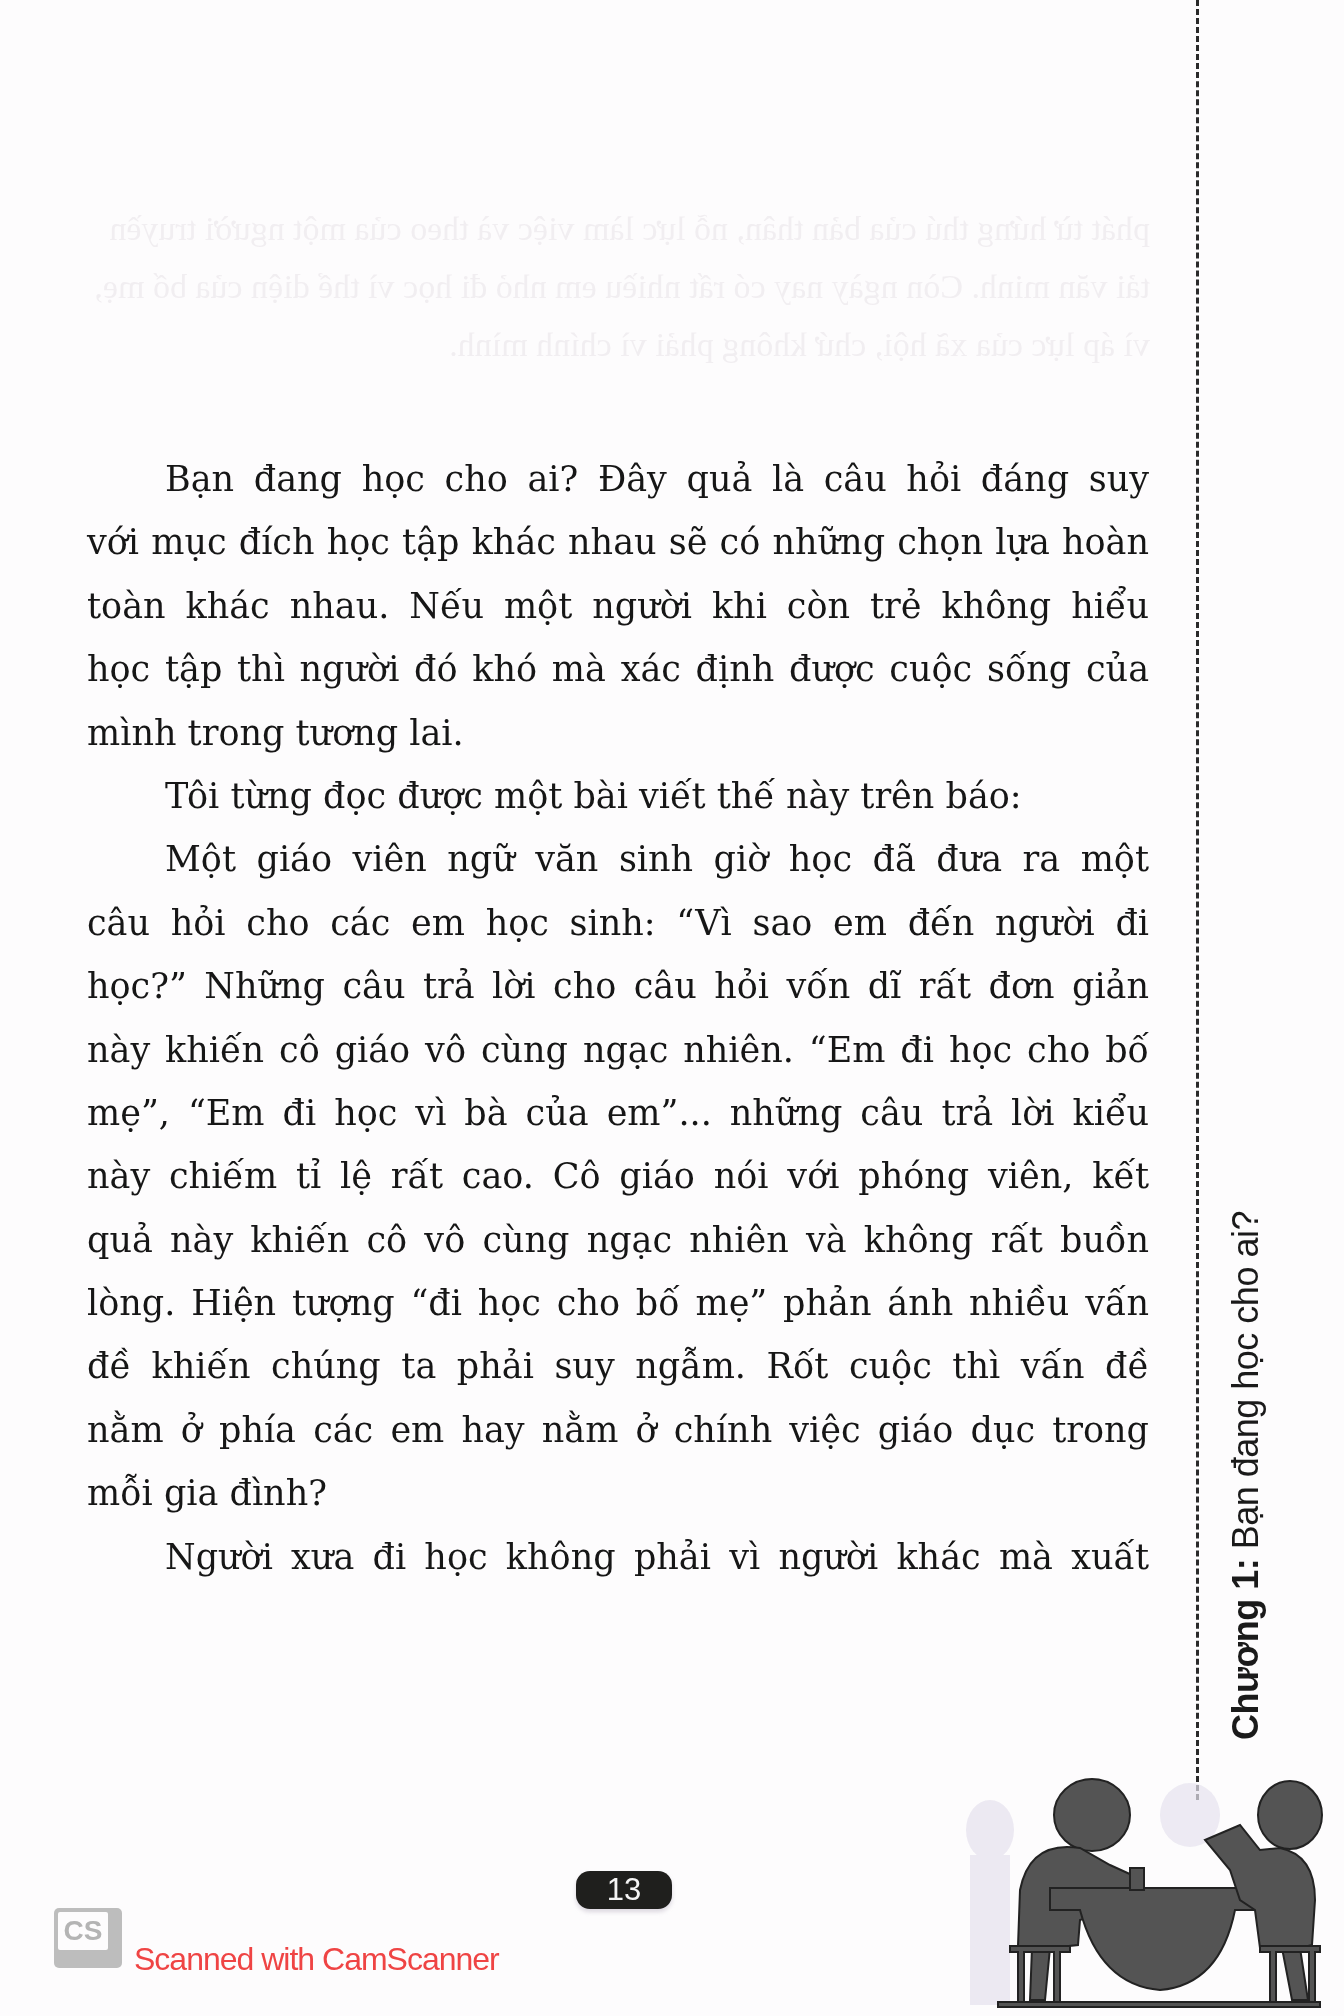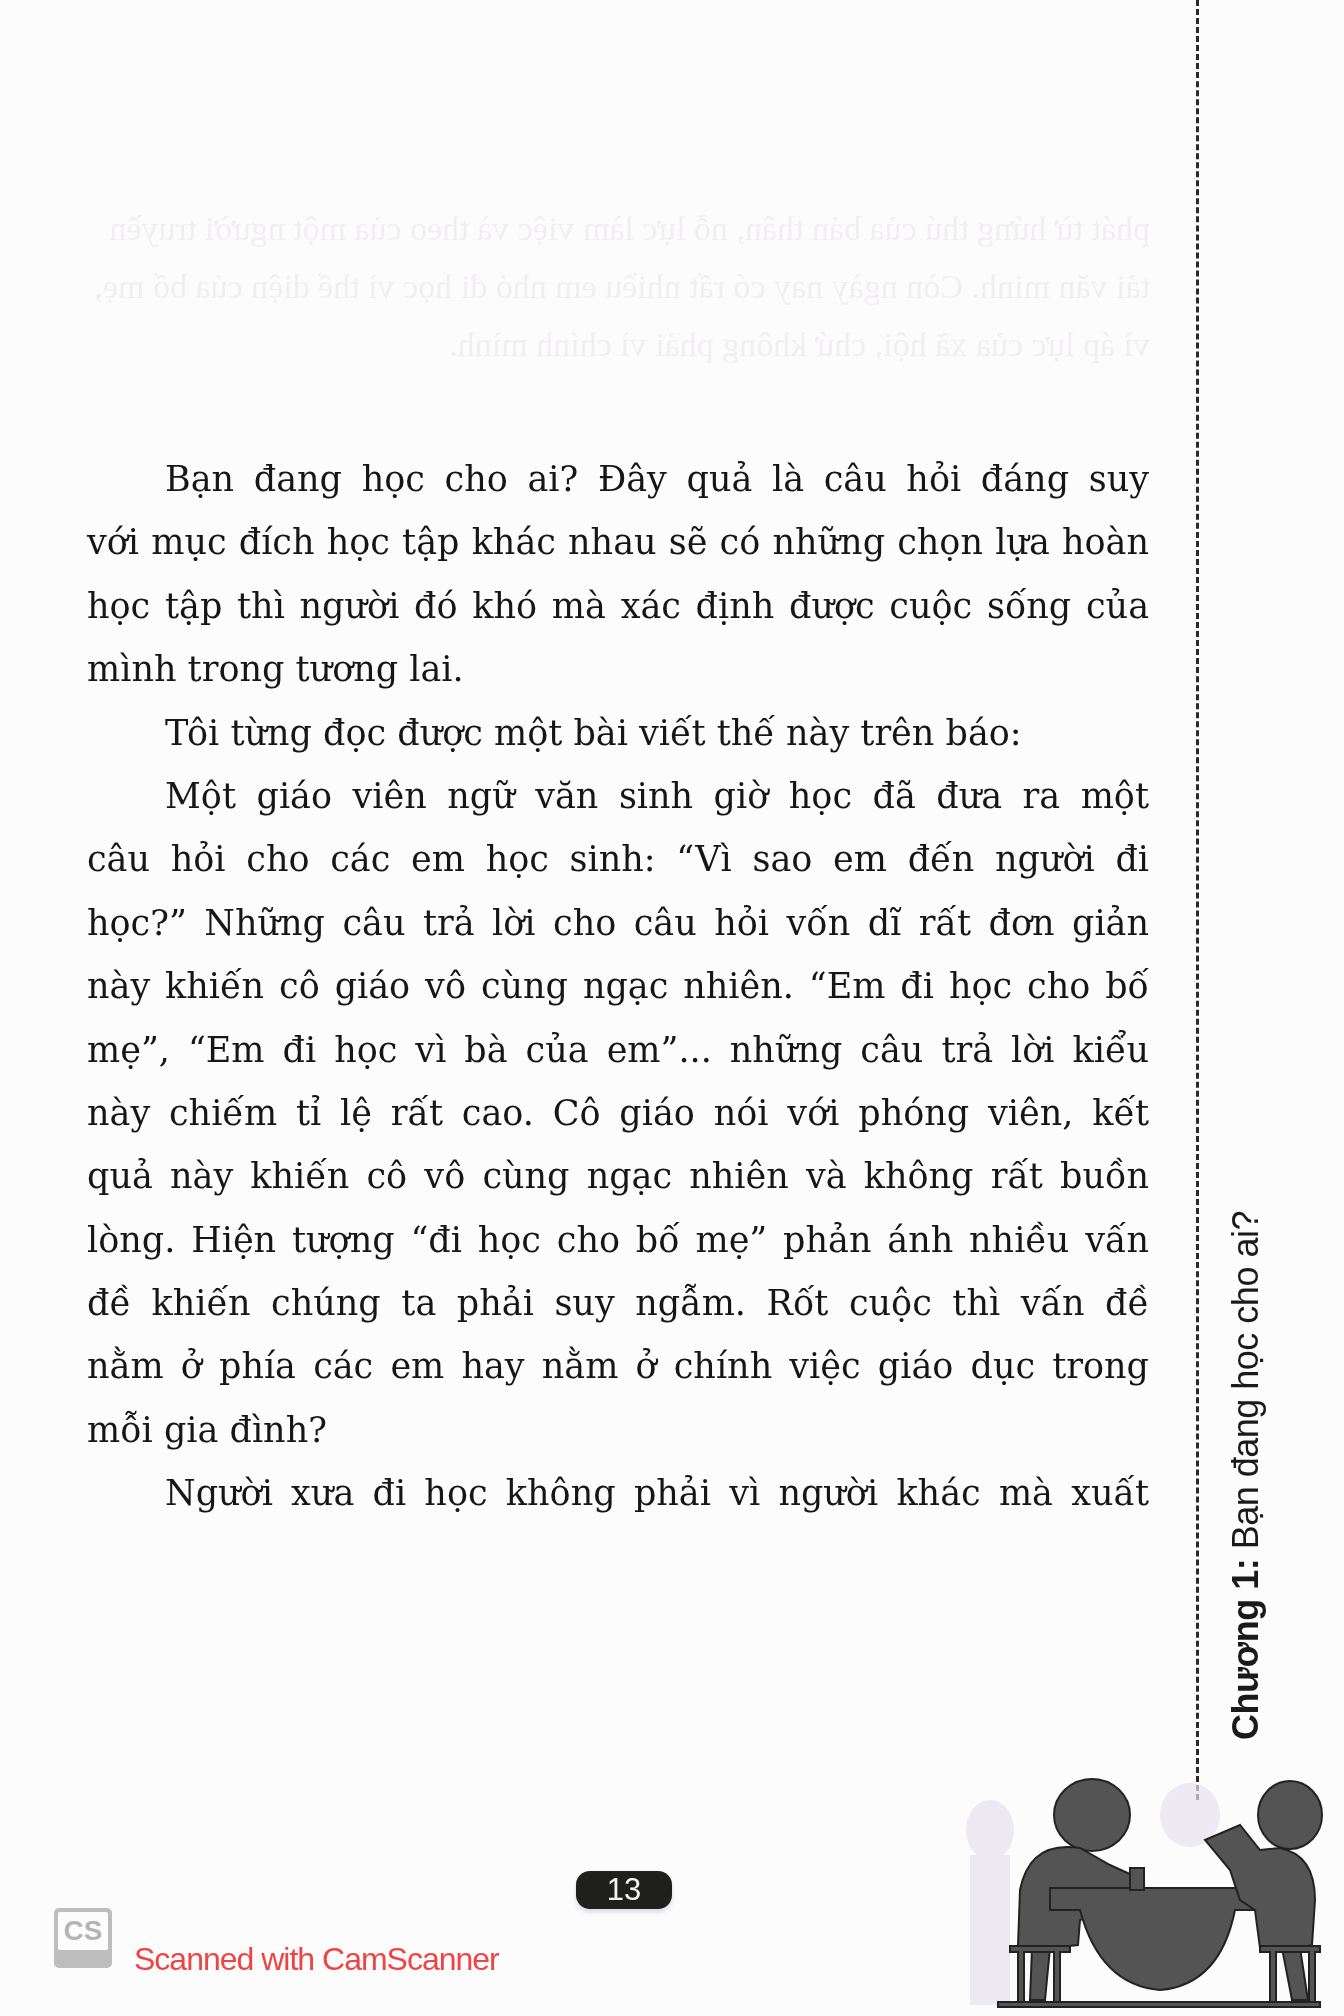--- a/index.html
+++ b/index.html
@@ -52,21 +52,21 @@
   .chapter-label b { font-weight: bold; }
   .page-number {
     position: absolute; left: 576px; top: 1871px; width: 96px; height: 38px;
     border-radius: 14px; background: #1f1f1d; color: #f4f4f4;
     font-family: "Liberation Sans", sans-serif; font-size: 31px; line-height: 38px;
     text-align: center; box-shadow: 0 3px 4px rgba(170,160,180,0.4);
   }
   .watermark { position: absolute; left: 54px; top: 1908px; height: 62px; }
   .watermark .cs-logo {
     position: absolute; left: 0; top: 0; width: 58px; height: 60px;
-    border-radius: 5px; background: #bdbdbd;
+    border-radius: 5px; background: #bdbdbd; padding-left: 10px;
   }
   .watermark .cs-logo .cs-inner {
     position: absolute; left: 4px; top: 4px; width: 50px; height: 38px;
     background: #fdfcfd; border-radius: 2px;
     font-family: "Liberation Sans", sans-serif; font-weight: bold; font-size: 28px;
     line-height: 38px; text-align: center; color: #b4b4b4;
   }
   .watermark .cs-text {
     position: absolute; left: 80px; top: -4px;
     font-family: "Liberation Sans", sans-serif; font-size: 32px; line-height: 62px;
@@ -82,20 +82,21 @@
   <div class="bleed" aria-hidden="true">
     phát từ hứng thú của bản thân, nỗ lực làm việc và theo của một người truyền tải văn minh. Còn ngày nay có rất nhiều em nhỏ đi học vì thể diện của bố mẹ, vì áp lực của xã hội, chứ không phải vì chính mình.
   </div>
 
   <div class="dotted-line"></div>
 
 
   <div class="body-text" id="body-text">
       <span class="line indent">Bạn đang học cho ai? Đây quả là câu hỏi đáng suy</span>
       <span class="line">với mục đích học tập khác nhau sẽ có những chọn lựa hoàn</span>
+      <span class="line">toàn khác nhau. Nếu một người khi còn trẻ không hiểu</span>
       <span class="line">học tập thì người đó khó mà xác định được cuộc sống của</span>
       <span class="line last">mình trong tương lai.</span>
       <span class="line indent last">Tôi từng đọc được một bài viết thế này trên báo:</span>
       <span class="line indent">Một giáo viên ngữ văn sinh giờ học đã đưa ra một</span>
       <span class="line">câu hỏi cho các em học sinh: “Vì sao em đến người đi</span>
       <span class="line">học?” Những câu trả lời cho câu hỏi vốn dĩ rất đơn giản</span>
       <span class="line">này khiến cô giáo vô cùng ngạc nhiên. “Em đi học cho bố</span>
       <span class="line">mẹ”, “Em đi học vì bà của em”... những câu trả lời kiểu</span>
       <span class="line">này chiếm tỉ lệ rất cao. Cô giáo nói với phóng viên, kết</span>
       <span class="line">quả này khiến cô vô cùng ngạc nhiên và không rất buồn</span>

